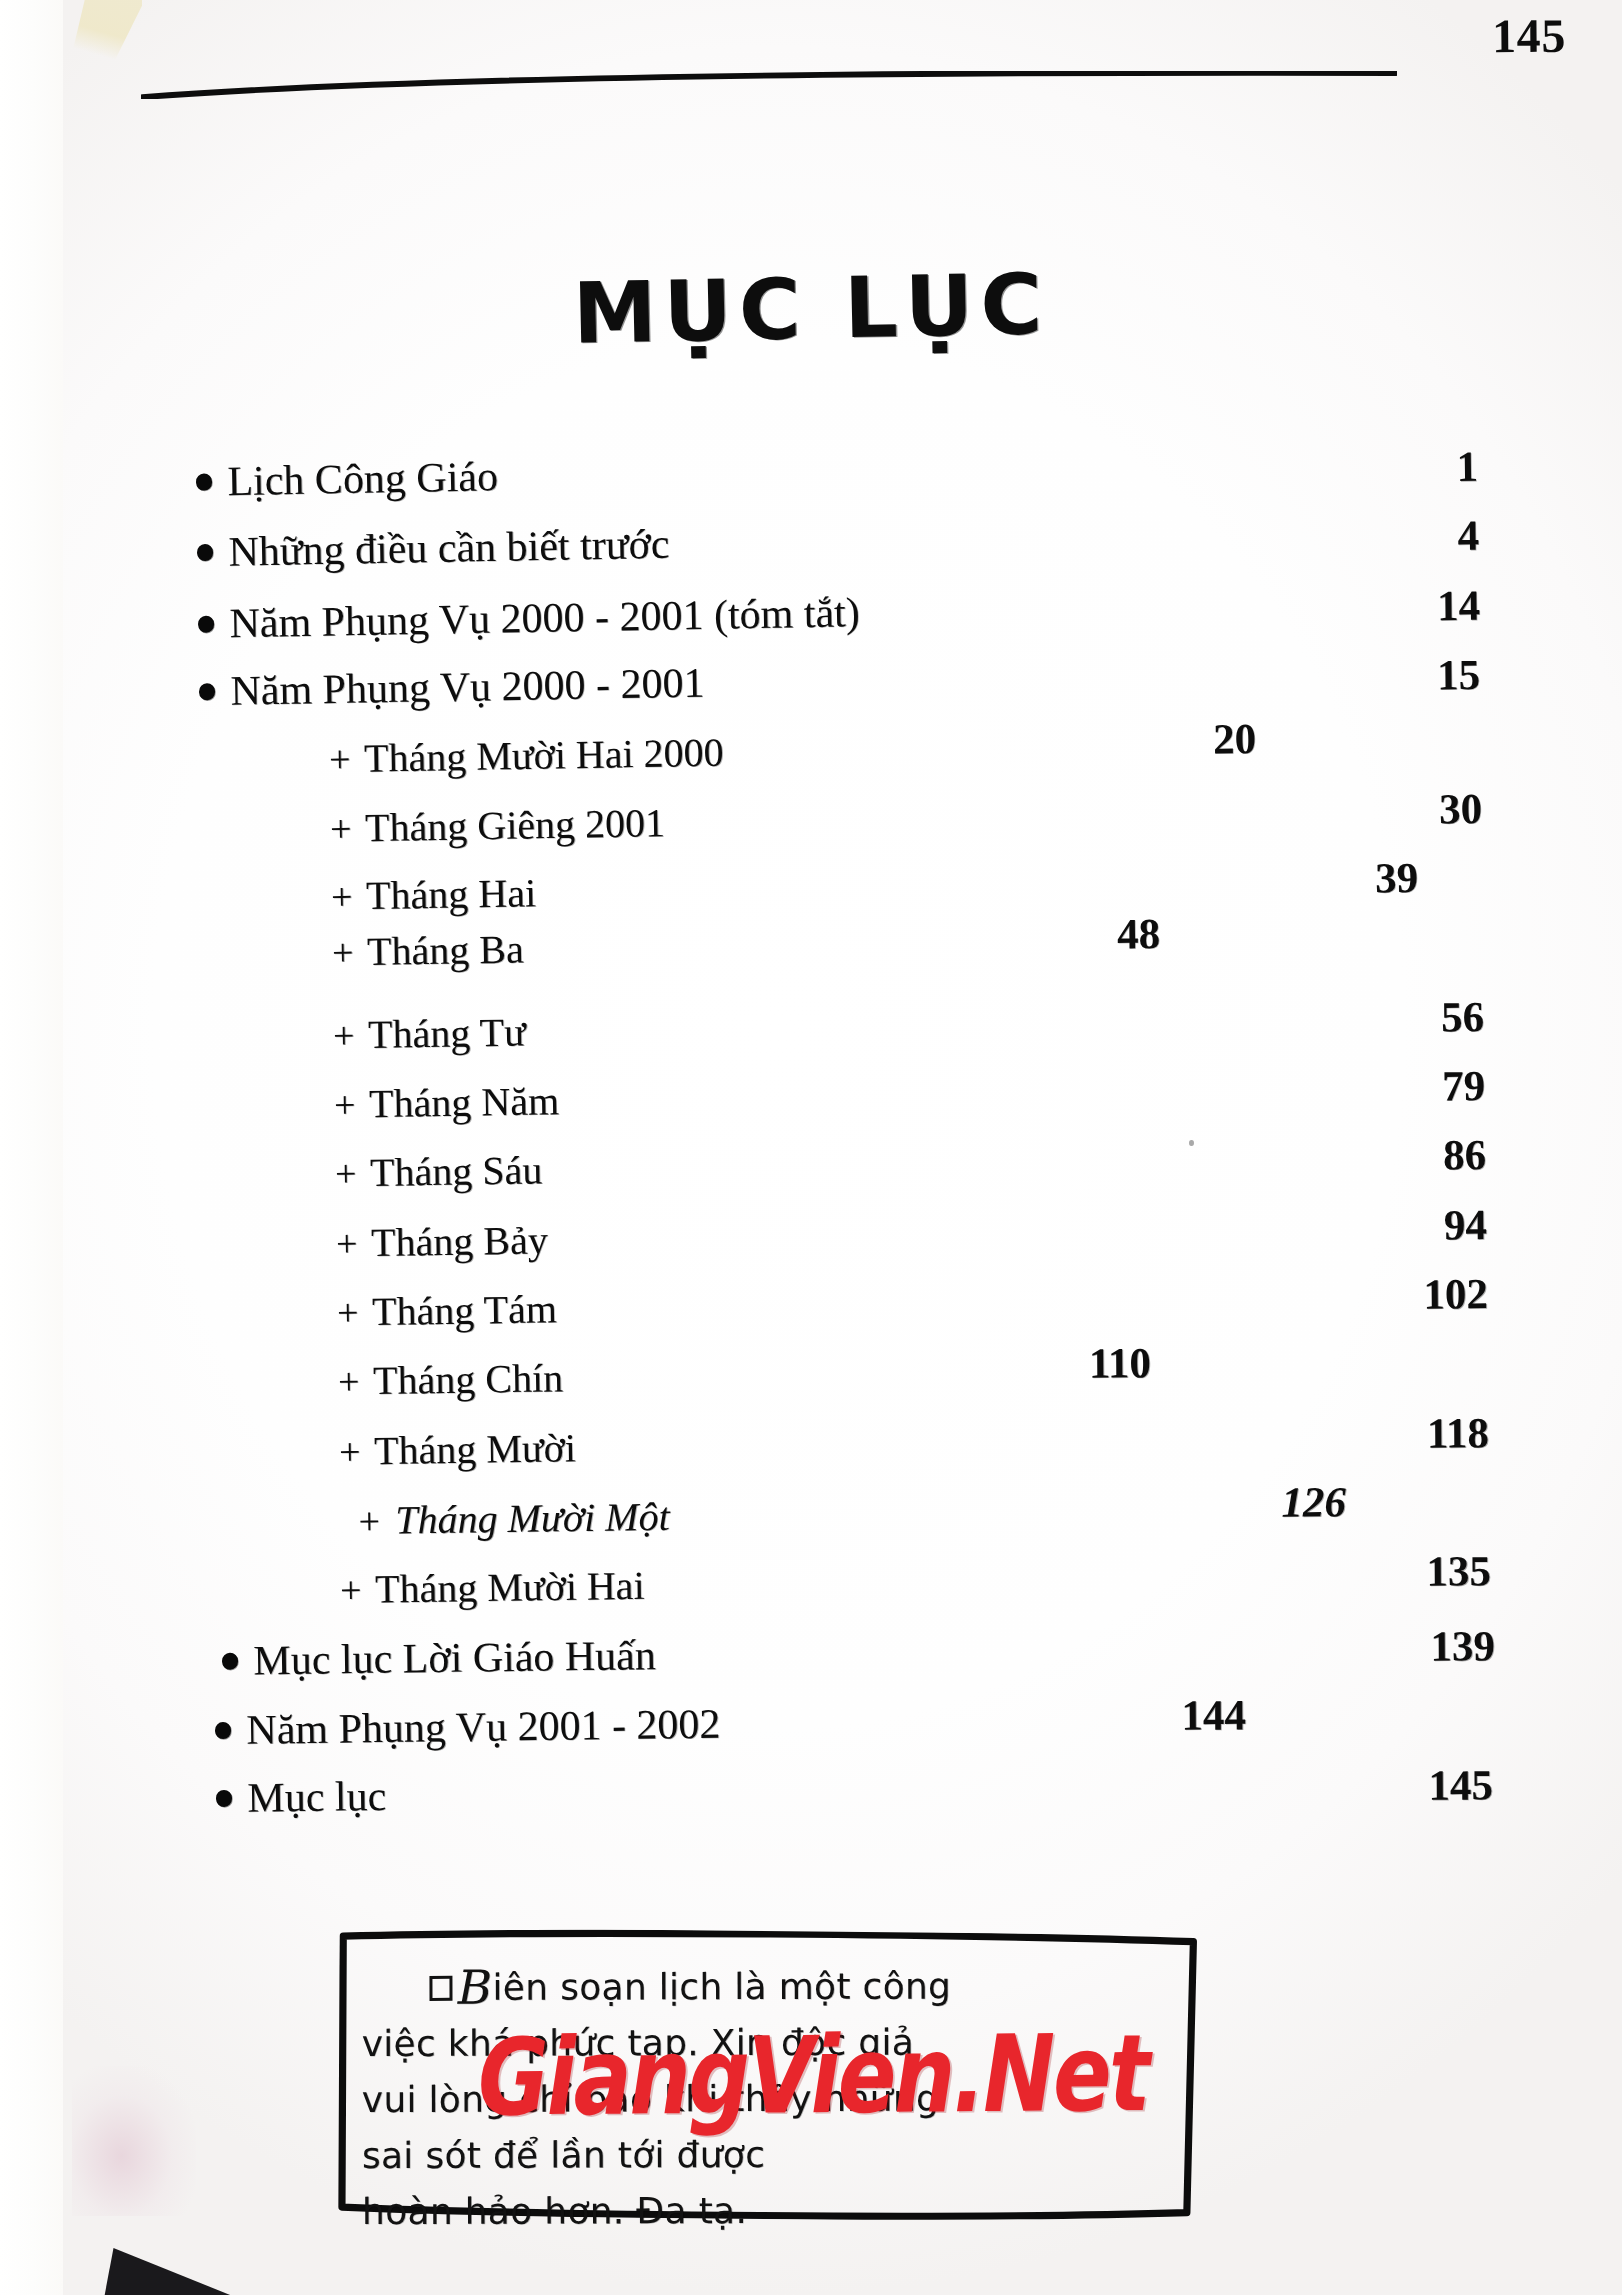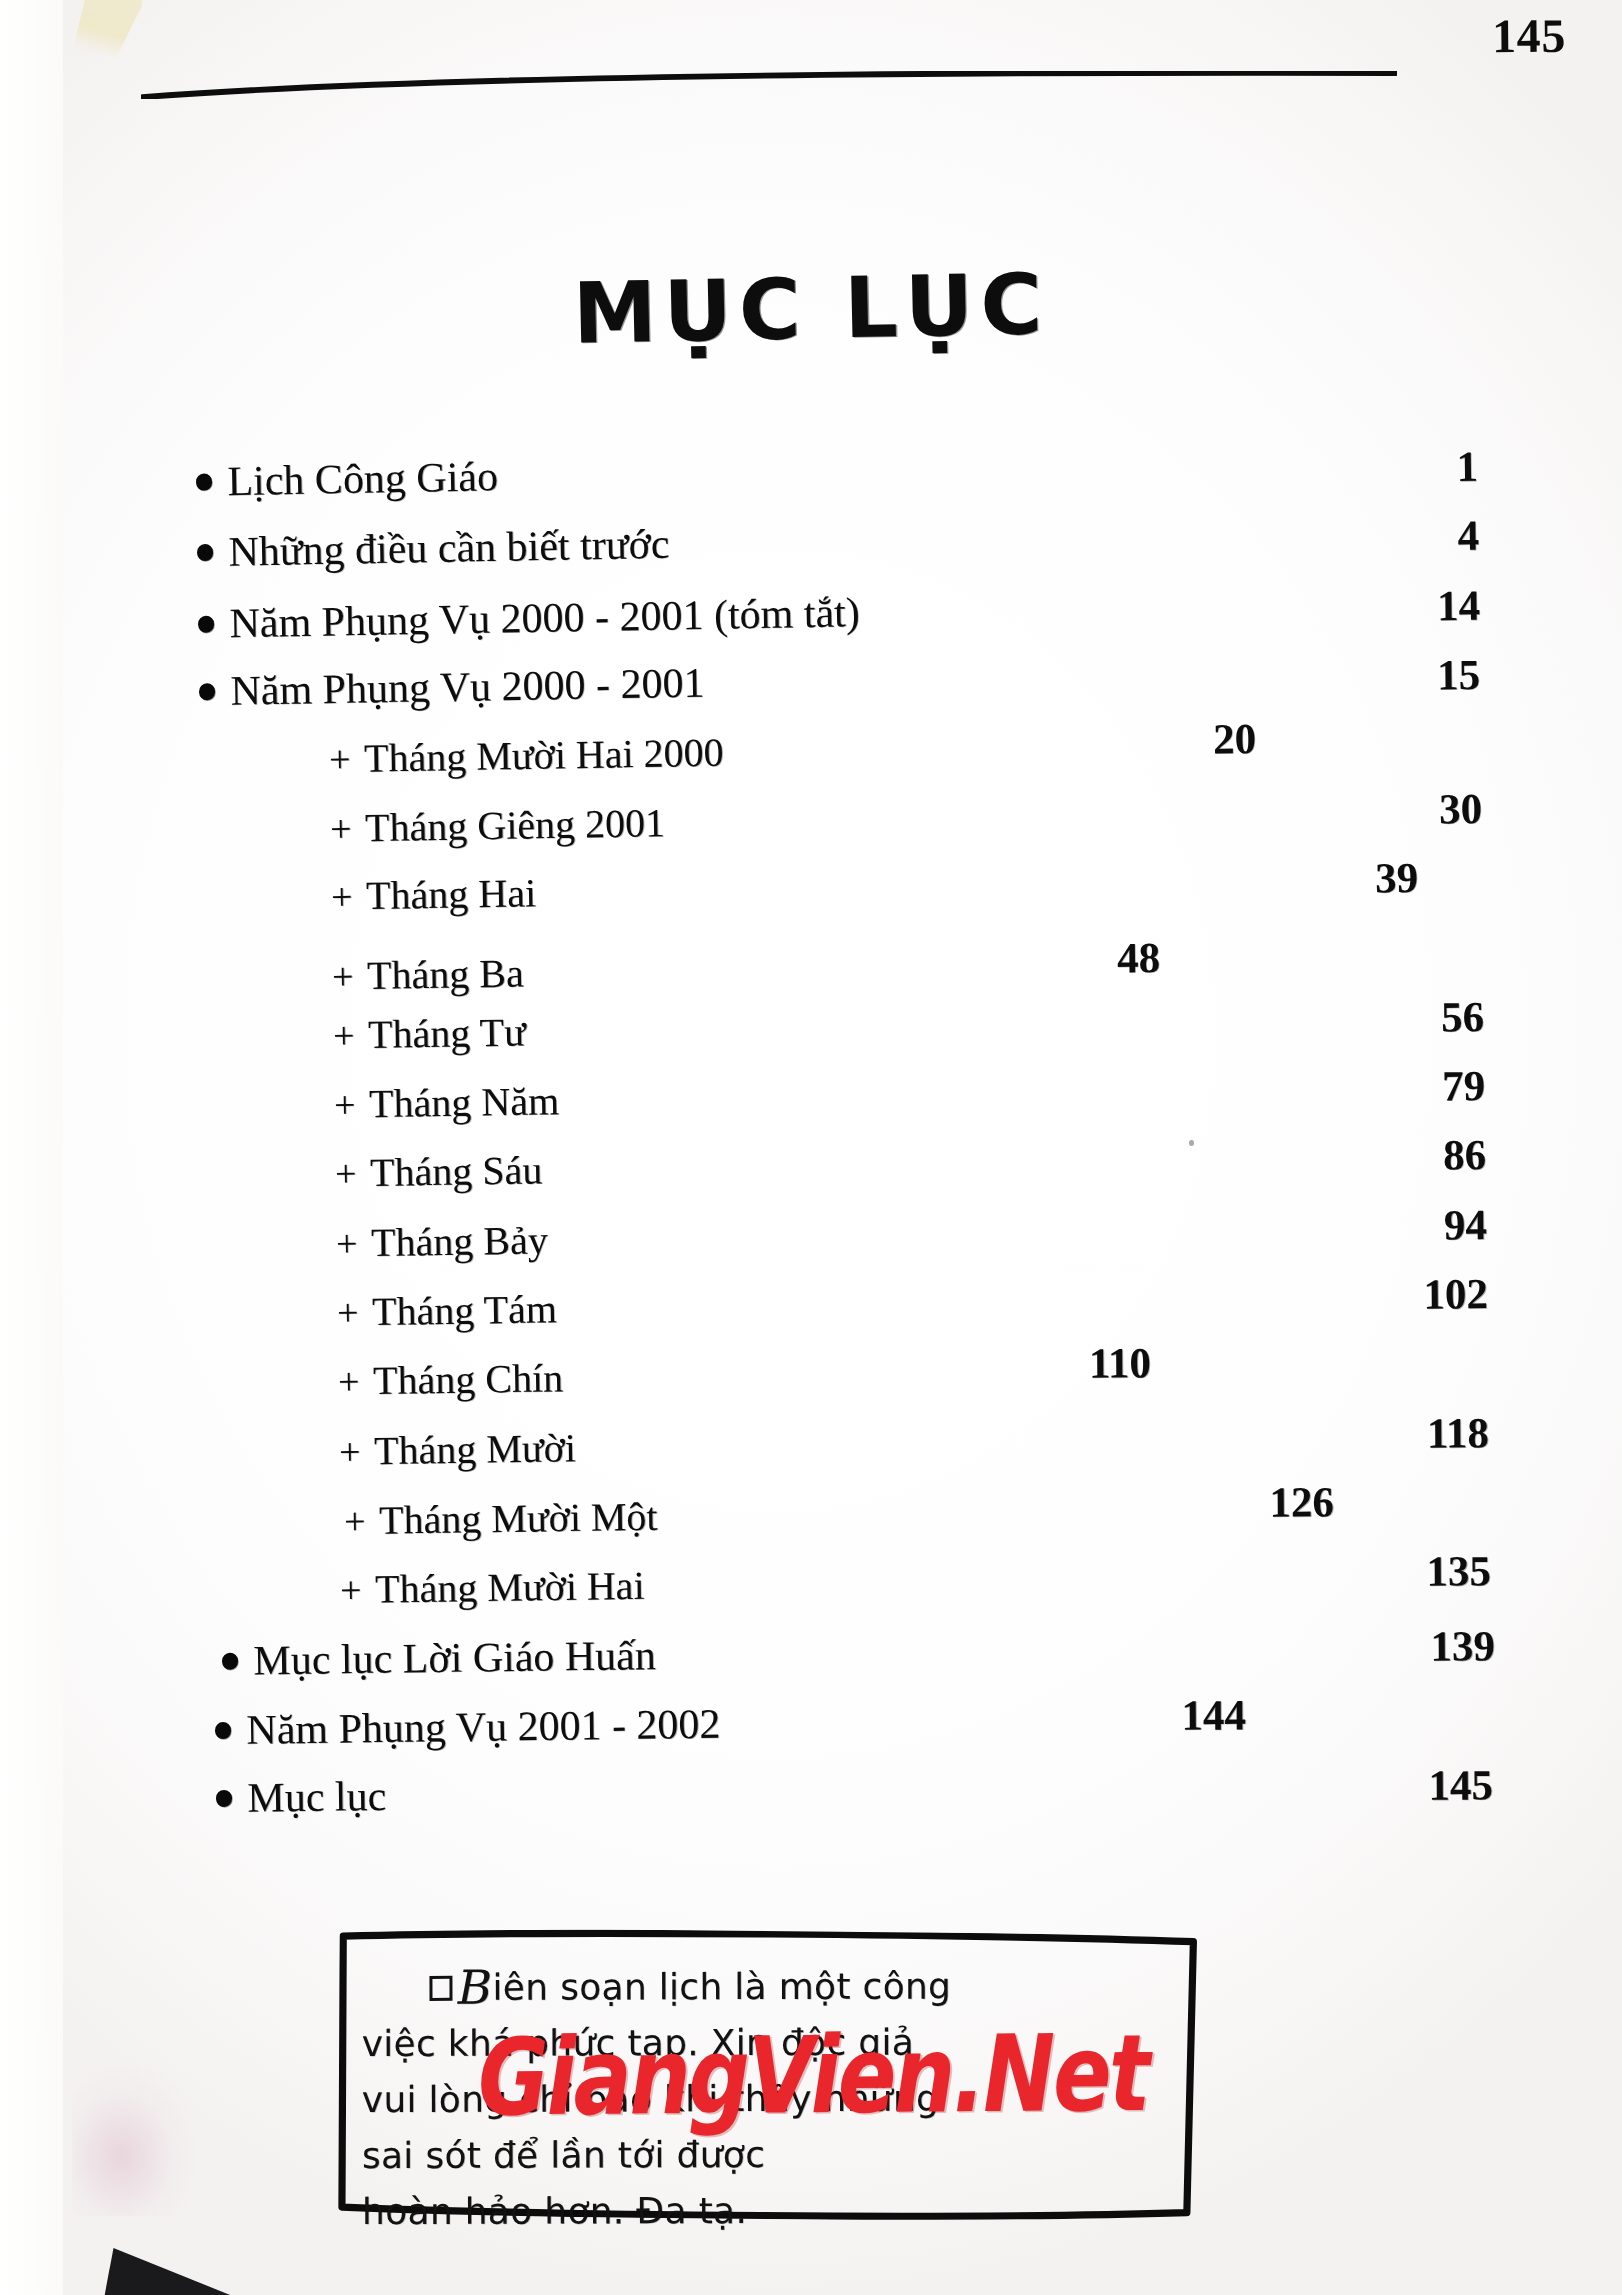--- a/index.html
+++ b/index.html
@@ -267,21 +267,21 @@
       <div class="toc-page" style="right: 141px; top: -17px; transform: rotate(-0.628deg);">20</div>
     </div>
     <div class="toc-row" style="position: absolute; left: 0px; width: 1622px; top: 347px;">
       <div class="toc-entry level-2" style="left: 330px; top: 1.3px; transform: rotate(-0.96deg);"><span class="plus-mark">+</span><span>Tháng Giêng 2001</span></div>
       <div class="toc-page" style="right: 140px; top: -17px; transform: rotate(-0.61deg);">30</div>
     </div>
     <div class="toc-row" style="position: absolute; left: 0px; width: 1557px; top: 416px;">
       <div class="toc-entry level-2" style="left: 331px; top: 1.3px; transform: rotate(-0.942deg);"><span class="plus-mark">+</span><span>Tháng Hai</span></div>
       <div class="toc-page" style="right: 139px; top: -17px; transform: rotate(-0.592deg);">39</div>
     </div>
-    <div class="toc-row" style="position: absolute; left: 0px; width: 1298px; top: 496px;">
+    <div class="toc-row" style="position: absolute; left: 0px; width: 1298px; top: 472px;">
       <div class="toc-entry level-2" style="left: 332px; top: 1.3px; transform: rotate(-0.924deg);"><span class="plus-mark">+</span><span>Tháng Ba</span></div>
       <div class="toc-page" style="right: 138px; top: -17px; transform: rotate(-0.574deg);">48</div>
     </div>
     <div class="toc-row" style="position: absolute; left: 0px; width: 1622px; top: 555px;">
       <div class="toc-entry level-2" style="left: 333px; top: 1.3px; transform: rotate(-0.906deg);"><span class="plus-mark">+</span><span>Tháng Tư</span></div>
       <div class="toc-page" style="right: 138px; top: -17px; transform: rotate(-0.556deg);">56</div>
     </div>
     <div class="toc-row" style="position: absolute; left: 0px; width: 1622px; top: 624px;">
       <div class="toc-entry level-2" style="left: 334px; top: 1.3px; transform: rotate(-0.888deg);"><span class="plus-mark">+</span><span>Tháng Năm</span></div>
       <div class="toc-page" style="right: 137px; top: -17px; transform: rotate(-0.538deg);">79</div>
@@ -299,21 +299,21 @@
       <div class="toc-page" style="right: 134px; top: -17px; transform: rotate(-0.484deg);">102</div>
     </div>
     <div class="toc-row" style="position: absolute; left: 0px; width: 1285px; top: 901px;">
       <div class="toc-entry level-2" style="left: 338px; top: 1.3px; transform: rotate(-0.816deg);"><span class="plus-mark">+</span><span>Tháng Chín</span></div>
       <div class="toc-page" style="right: 134px; top: -17px; transform: rotate(-0.466deg);">110</div>
     </div>
     <div class="toc-row" style="position: absolute; left: 0px; width: 1622px; top: 971px;">
       <div class="toc-entry level-2" style="left: 339px; top: 1.3px; transform: rotate(-0.798deg);"><span class="plus-mark">+</span><span>Tháng Mười</span></div>
       <div class="toc-page" style="right: 133px; top: -17px; transform: rotate(-0.448deg);">118</div>
     </div>
-    <div class="toc-row" style="position: absolute; left: 4px; width: 1462px; top: 1040px;">
+    <div class="toc-row" style="position: absolute; left: 16px; width: 1462px; top: 1040px; font-style: italic;">
       <div class="toc-entry level-2" style="left: 340px; top: 1.3px; transform: rotate(-0.78deg);"><span class="plus-mark">+</span><span>Tháng Mười Một</span></div>
       <div class="toc-page" style="right: 132px; top: -17px; transform: rotate(-0.43deg);">126</div>
     </div>
     <div class="toc-row" style="position: absolute; left: 0px; width: 1622px; top: 1109px;">
       <div class="toc-entry level-2" style="left: 340px; top: 1.3px; transform: rotate(-0.762deg);"><span class="plus-mark">+</span><span>Tháng Mười Hai</span></div>
       <div class="toc-page" style="right: 131px; top: -17px; transform: rotate(-0.412deg);">135</div>
     </div>
     <div class="toc-row" style="position: absolute; left: 8px; width: 1618px; top: 1179px; text-decoration: underline;">
       <div class="toc-entry level-1" style="left: 214px; top: 0px; transform: rotate(-0.744deg);"><span class="bullet-dot"></span><span>Mục lục Lời Giáo Huấn</span></div>
       <div class="toc-page" style="right: 131px; top: -11.8px; transform: rotate(-0.394deg);">139</div>

